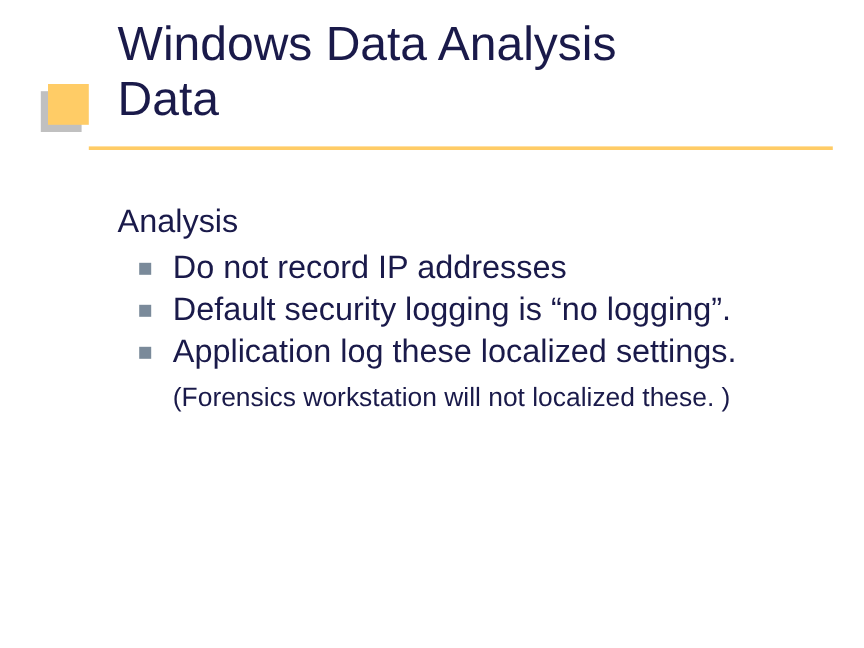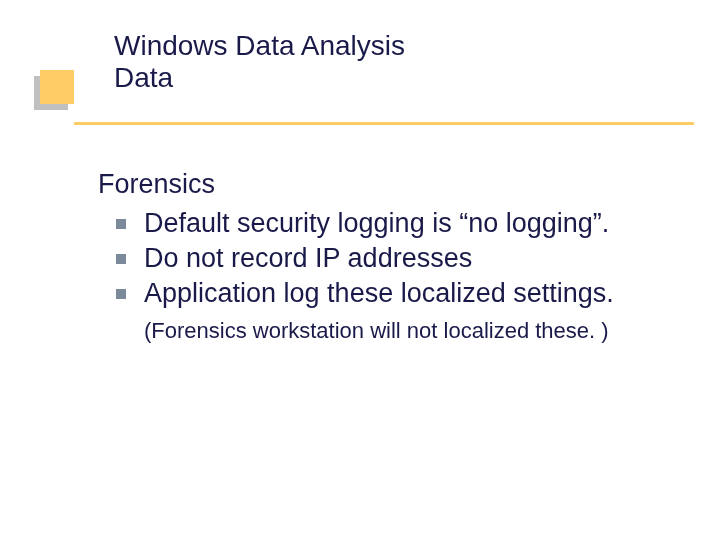--- a/index.html
+++ b/index.html
@@ -41,22 +41,22 @@
   }
   .title-underline {
     position: absolute;
     left: -24px;
     top: 108px;
     width: 620px;
     height: 3px;
     background: #ffcc66;
   }
   h1.title {
-    margin: 16px;
-    font-size: 28px;
+    margin: 0;
+    font-size: 40px;
     font-weight: 400;
     line-height: 1.15;
     letter-spacing: 0px;
   }
   .body {
     position: absolute;
     left: 98px;
     top: 168px;
     width: 560px;
   }
@@ -100,29 +100,29 @@
     <div class="title-shadow"></div>
     <div class="title-square"></div>
     <div class="title-underline"></div>
     <h1 class="title">
       <span>Windows Data Analysis</span><br>
       <span>Data</span>
     </h1>
   </div>
 
   <div class="body">
-    <p class="lead">Forensics</p>
+    <p class="lead">Analysis</p>
     <ul class="bullets">
       <li>
         <span class="sq"></span>
-        <span>Default security logging is “no logging”.</span>
+        <span>Do not record IP addresses</span>
       </li>
       <li>
         <span class="sq"></span>
-        <span>Do not record IP addresses</span>
+        <span>Default security logging is “no logging”.</span>
       </li>
       <li>
         <span class="sq"></span>
         <span>Application log these localized settings.</span>
       </li>
     </ul>
     <p class="note">(Forensics workstation will not localized these. )</p>
   </div>
 
 </div>

